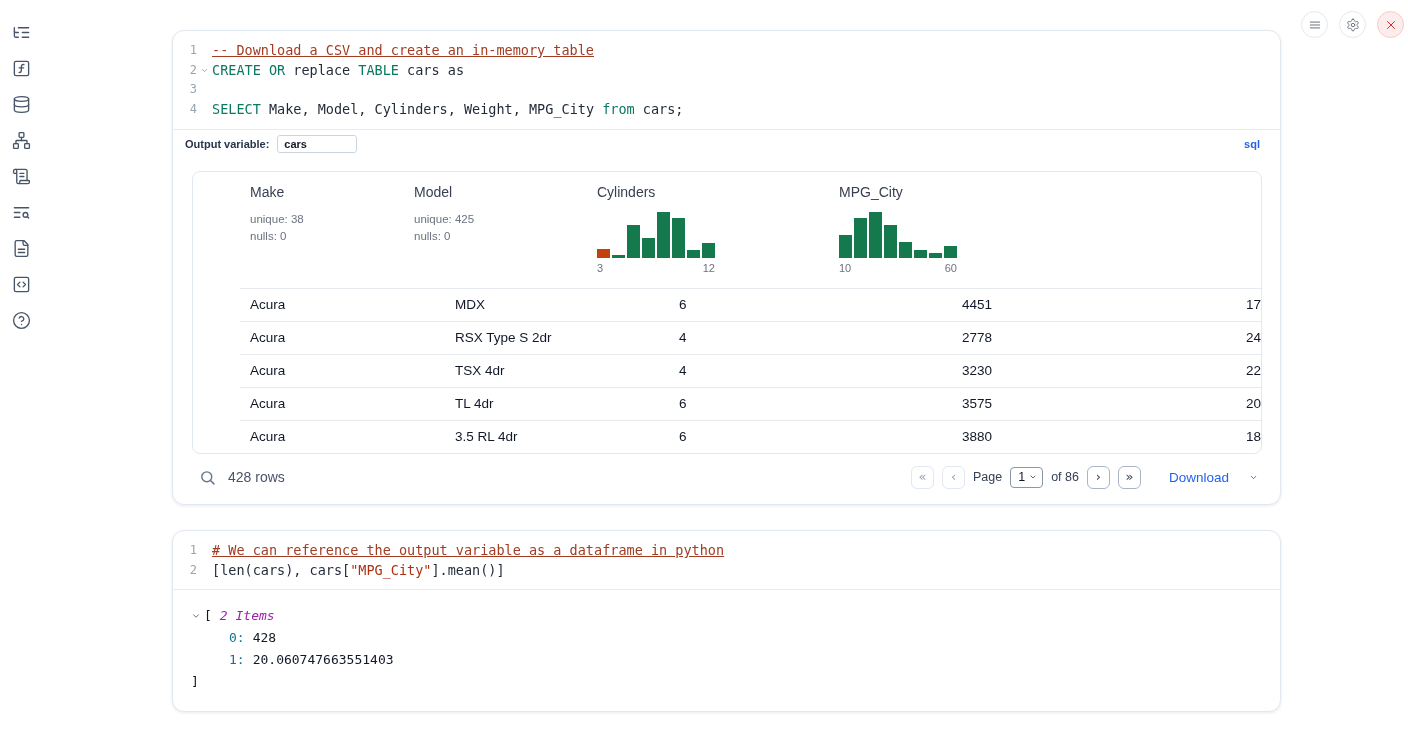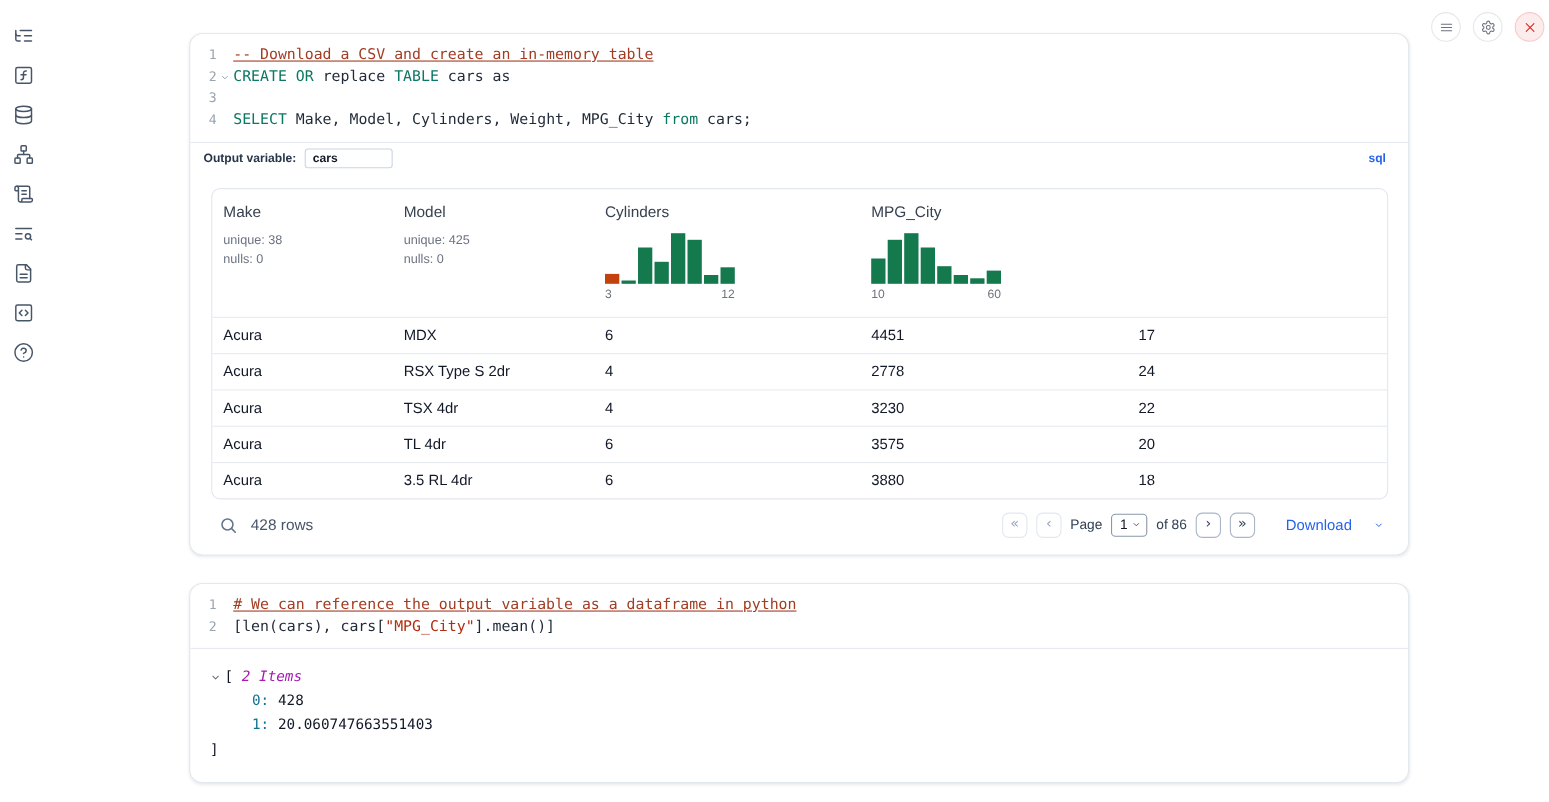--- a/index.html
+++ b/index.html
@@ -32,30 +32,30 @@
   .tok-str{color:var(--str);}
   .tok-com{color:var(--com);text-decoration:underline;}
 
   
   .outvar-row{display:flex;align-items:center;gap:8px;padding:5px 20px 4px 12px;}
   .outvar-label{font-size:11px;font-weight:700;color:#27364b;}
   .outvar-input{width:80px;height:18px;border:1px solid #cbd5e1;border-radius:3px;font-family:"Liberation Sans",sans-serif;font-size:11px;font-weight:600;color:#111827;padding:0 6px;}
   .lang-badge{margin-left:auto;font-size:11px;font-weight:600;color:var(--accent);cursor:pointer;background:none;border:none;}
 
   
-  .table-card{margin:14px 18px 0 19px;border:1px solid #e2e8f0;border-radius:8px;overflow:hidden;}
+  .table-card{margin:14px 18px 0 19px;border:1px solid #e2e8f0;border-radius:8px;overflow:hidden;padding-left:47px;}
   .t-grid{display:grid;grid-template-columns:164px 183px 242px 243px 1fr;}
   .th{padding:12px 10px 14px;}
   .th-name{font-size:14px;color:#374151;cursor:pointer;}
   .th-stats{margin-top:11px;font-size:11.5px;color:#6b7280;line-height:17px;}
   .hist{margin-top:10px;width:118px;}
   .hist-bars{display:flex;align-items:flex-end;gap:2px;height:48px;}
   .hist-bar{flex:1;background:var(--hist-green);}
   .hist-labels{display:flex;justify-content:space-between;font-size:11px;color:#6b7280;margin-top:4px;}
-  .t-row{border-top:1px solid #e7ebf0;height:33px;align-items:center;font-size:13.5px;color:#111827;}
+  .t-row{border-top:1px solid #e7ebf0;height:33px;align-items:center;font-size:13.5px;color:#111827;gap:41px;}
   .t-row>div{padding:0 10px;overflow:hidden;white-space:nowrap;}
 
   
   .t-footer{display:flex;align-items:center;padding:12px 22px 0 26px;}
   .search-btn{border:none;background:none;color:#64748b;cursor:pointer;display:flex;}
   .search-btn svg{width:17px;height:17px;}
   .rowcount{margin-left:12px;font-size:14px;color:#475569;}
   .pager{margin-left:auto;display:flex;align-items:center;gap:8px;}
   .pg-btn{width:23px;height:23px;border:1px solid #e2e8f0;border-radius:6px;background:#fff;color:#94a3b8;font-size:13px;display:flex;align-items:center;justify-content:center;cursor:pointer;font-family:"DejaVu Sans",sans-serif;padding-bottom:2px;}
   .pg-btn.active{border-color:#aab6c6;color:#334155;}

